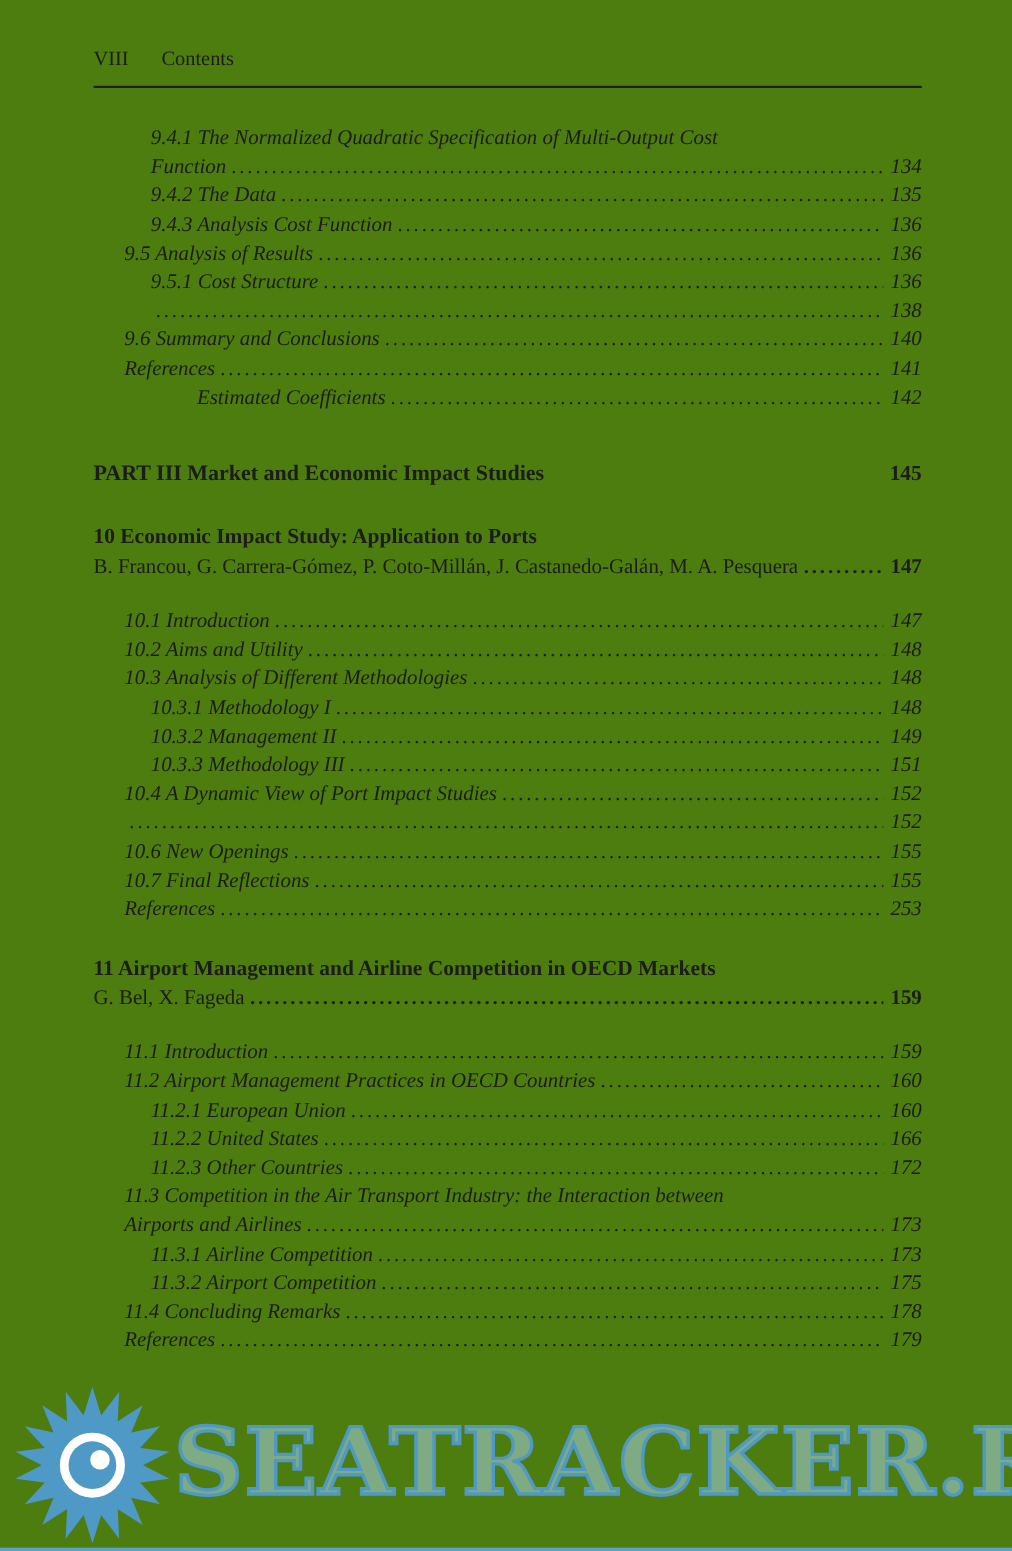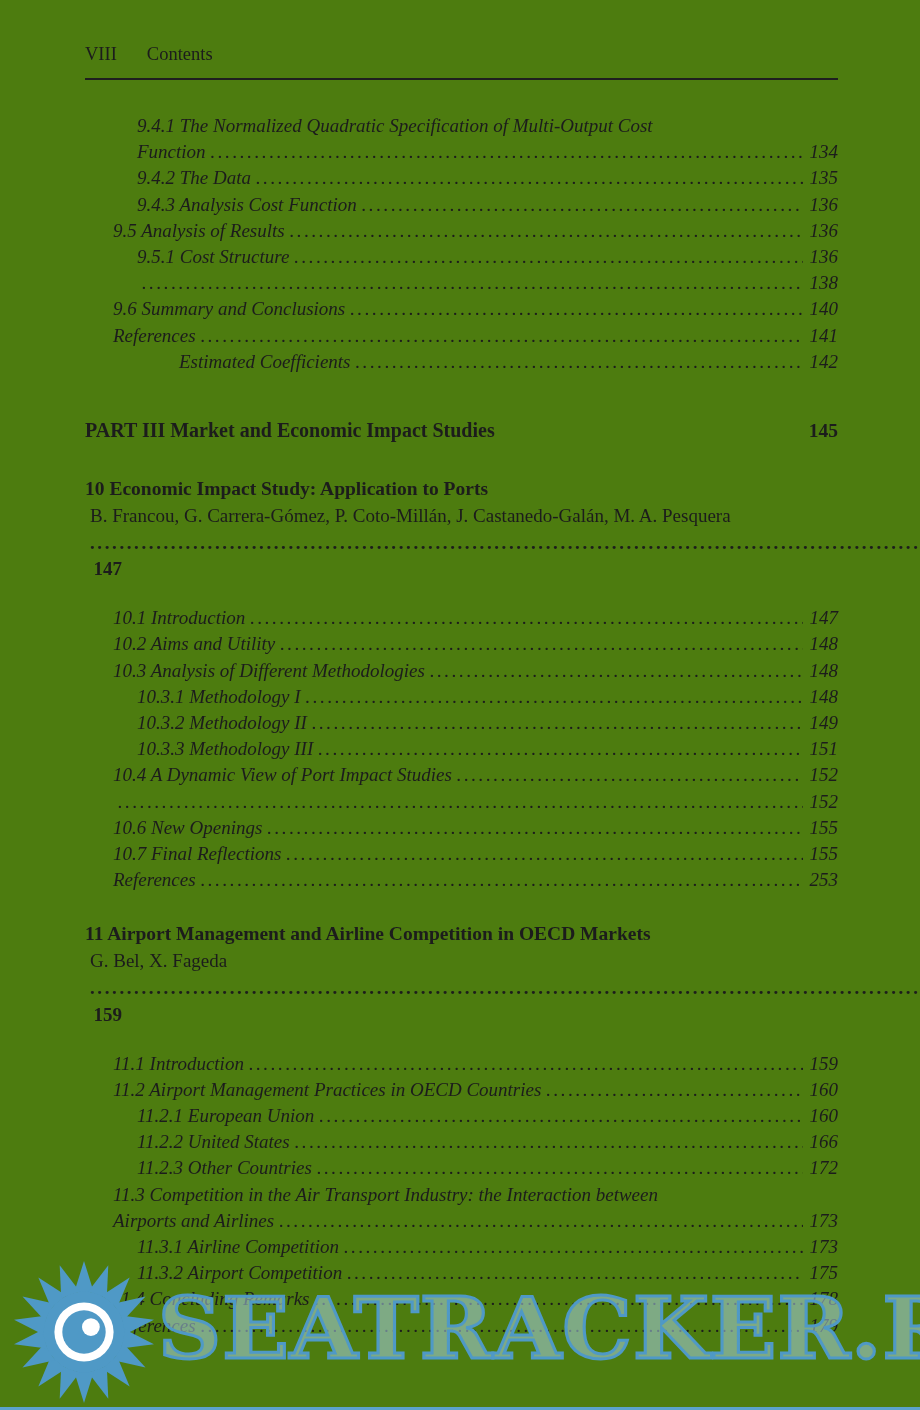--- a/index.html
+++ b/index.html
@@ -36,21 +36,21 @@
   }
   .entry-page { text-align:right; min-width:32px; }
   .bold-leader, .bold-page { font-weight:bold; }
 
   .part-row { display:flex; align-items:baseline; margin:38px 0 0 0; line-height:34px; }
   .part-title { font-weight:bold; font-size:20px; flex:1 1 auto;font-family:Liberation Serif, serif; }
   .part-page { font-weight:bold; font-size:19.5px; }
 
   .chapter-block { margin-top:27px; margin-bottom:23px; }
   .chapter-title { font-weight:bold; font-size:19.5px; line-height:27px; white-space:nowrap; }
-  .authors-row { display:flex; align-items:baseline; line-height:27px;flex-direction:column; }
+  .authors-row { display:flex; align-items:baseline; line-height:27px; }
   .authors-text { white-space:nowrap; }
 
   .entries-group { }
 
   .watermark {
     position:absolute; left:10px; right:6px; bottom:16px;
     height:130px;
     display:flex; align-items:center;
     pointer-events:none;
   }
@@ -161,21 +161,21 @@
             <span class="entry-text">10.3 Analysis of Different Methodologies</span>
             <span class="leader">................................................................................................................................................................................................................................................</span>
             <span class="entry-page">148</span>
           </div>
           <div class="toc-entry indent-2">
             <span class="entry-text">10.3.1 Methodology I</span>
             <span class="leader">................................................................................................................................................................................................................................................</span>
             <span class="entry-page">148</span>
           </div>
           <div class="toc-entry indent-2">
-            <span class="entry-text">10.3.2 Methodology II</span>
+            <span class="entry-text">10.3.2 Management II</span>
             <span class="leader">................................................................................................................................................................................................................................................</span>
             <span class="entry-page">149</span>
           </div>
           <div class="toc-entry indent-2">
             <span class="entry-text">10.3.3 Methodology III</span>
             <span class="leader">................................................................................................................................................................................................................................................</span>
             <span class="entry-page">151</span>
           </div>
           <div class="toc-entry indent-1">
             <span class="entry-text">10.4 A Dynamic View of Port Impact Studies</span>

